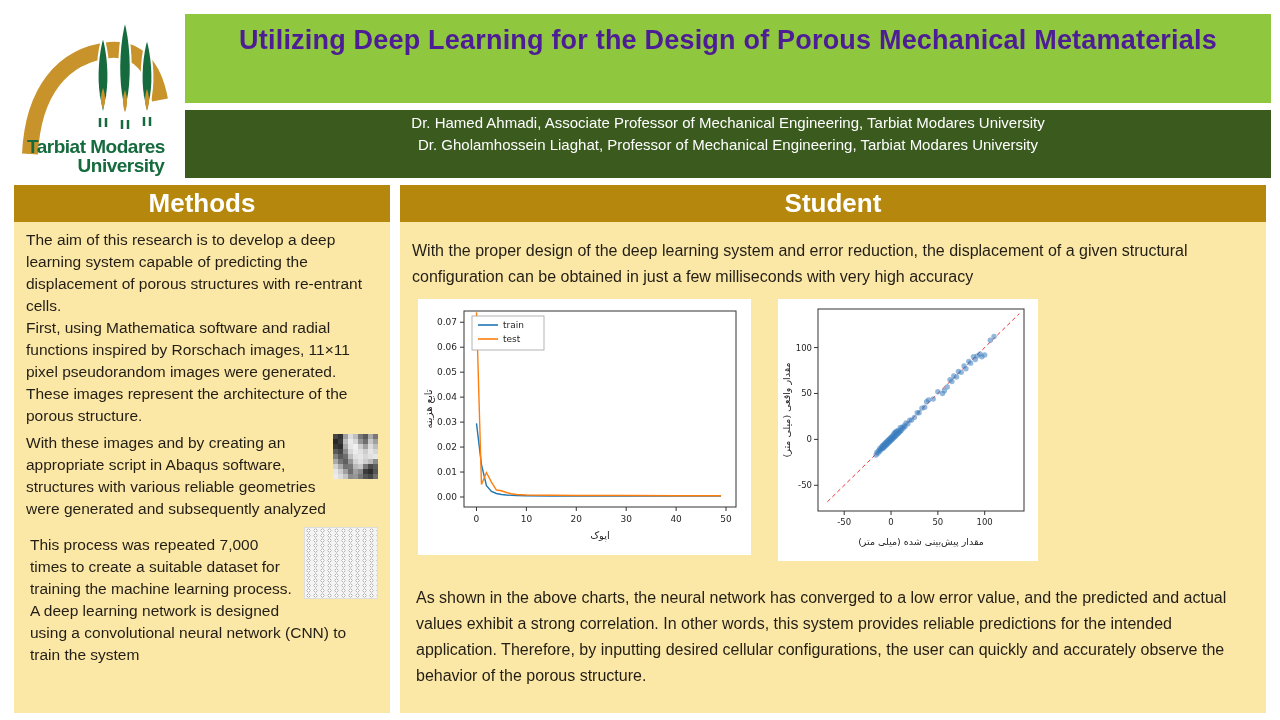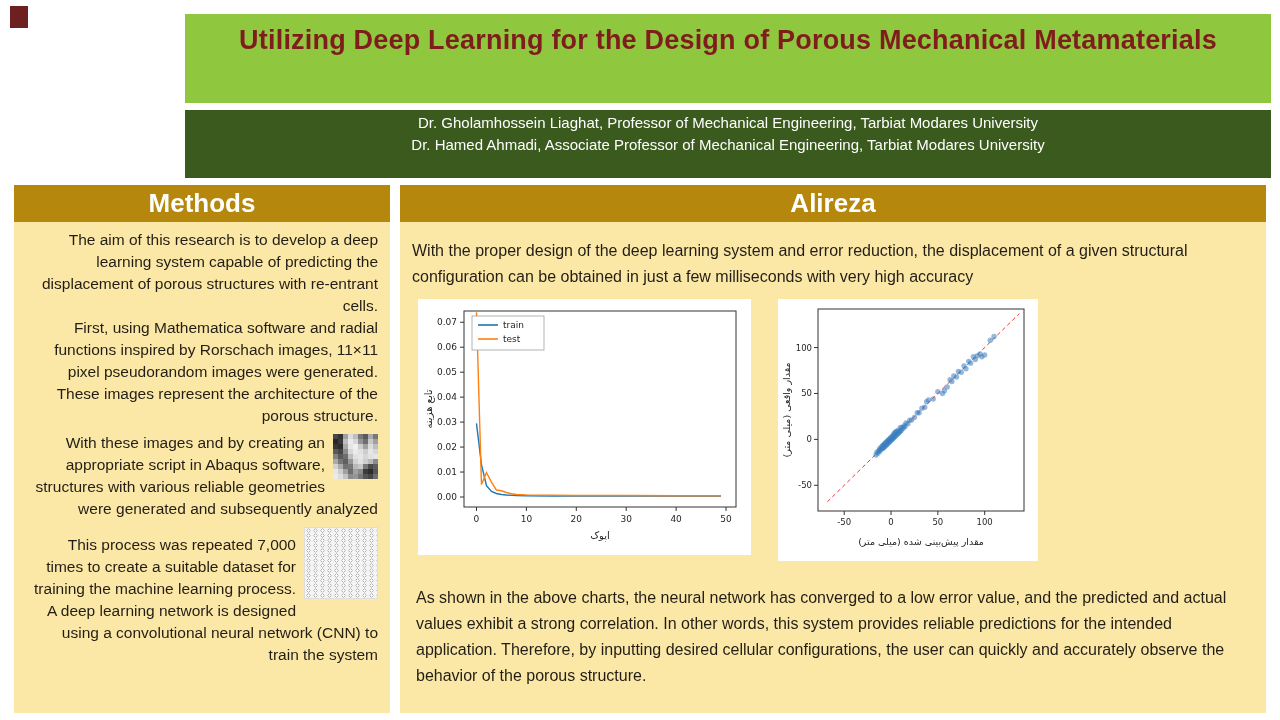--- a/index.html
+++ b/index.html
@@ -3,32 +3,32 @@
 <meta charset="utf-8">
 <style>
   html,body{margin:0;padding:0;background:#ffffff;}
   .poster{position:relative;width:1280px;height:720px;background:#ffffff;overflow:hidden;
           font-family:"Liberation Sans",sans-serif;}
   .corner-mark{position:absolute;left:10px;top:6px;width:18px;height:22px;background:#6e2020;}
   .logo-box{position:absolute;left:0;top:0;width:185px;height:180px;background:#ffffff;}
   .title-bar{position:absolute;left:185px;top:14px;width:1086px;height:89px;
              background:var(--light-green);display:block;}
   .title-bar h1{margin:0;padding-top:11px;text-align:center;font-size:27px;font-weight:bold;
-                color:#7f1d1d;letter-spacing:.2px;}
+                color:#4c1d95;letter-spacing:.2px;}
   .authors-bar{position:absolute;left:185px;top:110px;width:1086px;height:68px;
                background:var(--dark-green);color:#ffffff;text-align:center;
                font-size:15px;line-height:22px;padding-top:2px;box-sizing:border-box;}
   .panel{position:absolute;top:185px;border-radius:29px;}
   .methods-panel{left:14px;width:376px;height:528px;}
   .outcomes-panel{left:400px;width:866px;height:528px;}
   .panel-header{height:37px;background:var(--gold);color:#ffffff;font-size:26px;font-weight:bold;
                 text-align:center;line-height:36px;}
   .panel-body{background:var(--cream);height:491px;box-sizing:border-box;overflow:hidden;}
   .methods-body{padding:7px 12px 0 12px;font-size:15.5px;line-height:22px;color:#221e16;}
-  .methods-body p{margin:0 0 5px 0;white-space:pre-line;text-align:right;}
+  .methods-body p{margin:0 0 5px 0;white-space:pre-line;}
   .methods-body p.p3{margin-top:14px;padding-left:4px;}
   .pixel-img{float:right;width:45px;height:45px;margin:2px 0 2px 8px;display:grid;
              grid-template-columns:repeat(9,1fr);grid-template-rows:repeat(9,1fr);}
   .mesh-img{float:right;width:74px;height:72px;margin:2px 0 4px 8px;background-color:#f5f5f5;
             background-image:radial-gradient(circle,#ffffff 22%,#8f8f8f 38%,#f4f4f4 52%),
                              radial-gradient(circle,#ffffff 22%,#9a9a9a 38%,#f4f4f4 52%);
             background-size:7px 5px,7px 5px;background-position:0 0,3.5px 2.5px;
             border:1px solid #dedede;box-sizing:border-box;}
   .outcomes-body{padding:16px 16px 0 12px;font-size:16px;line-height:26px;color:#221e16;}
   .outcomes-body p{margin:0;}
@@ -39,28 +39,50 @@
   svg text{font-family:"DejaVu Sans","Liberation Sans",sans-serif;}
   .logo-text{font-family:"Liberation Sans",sans-serif;font-weight:bold;letter-spacing:-.5px;}
 </style>
 </head>
 <body>
 
 <div class="poster">
 
   <div class="corner-mark"></div>
 
+  <div class="logo-box">
+    <svg width="185" height="180" viewBox="0 0 185 180">
+      <path d="M30,154 C33,92 62,55 110,50 C138,48 154,67 160,100" fill="none" stroke="#c8932b" stroke-width="16"></path>
+      <g>
+        <path d="M103,36 C108,52 110,76 107,96 C105,106 104,110 103,118 C102,110 101,106 99,96 C96,76 98,52 103,36 Z" fill="#156b3d" stroke="#ffffff" stroke-width="2"></path>
+        <path d="M103,88 C105.5,95 106,102 103,109 C100,102 100.5,95 103,88 Z" fill="#c8932b"></path>
+        <path d="M100,118 L100,127 M106,118 L106,127" stroke="#156b3d" stroke-width="2.5" fill="none"></path>
+      </g>
+      <g>
+        <path d="M125,20 C130.5,40 132.5,70 129,94 C127,106 126,110 125,120 C124,110 123,106 121,94 C117.5,70 119.5,40 125,20 Z" fill="#156b3d" stroke="#ffffff" stroke-width="2"></path>
+        <path d="M125,90 C127.5,97 128,105 125,112 C122,105 122.5,97 125,90 Z" fill="#c8932b"></path>
+        <path d="M122,120 L122,129 M128,120 L128,129" stroke="#156b3d" stroke-width="2.5" fill="none"></path>
+      </g>
+      <g>
+        <path d="M147,38 C152,54 154,78 151,96 C149,106 148,110 147,117 C146,110 145,106 143,96 C140,78 142,54 147,38 Z" fill="#156b3d" stroke="#ffffff" stroke-width="2"></path>
+        <path d="M147,89 C149.5,96 150,103 147,110 C144,103 144.5,96 147,89 Z" fill="#c8932b"></path>
+        <path d="M144,117 L144,126 M150,117 L150,126" stroke="#156b3d" stroke-width="2.5" fill="none"></path>
+      </g>
+      <text class="logo-text" x="96" y="153" text-anchor="middle" font-size="19" fill="#156b3d">Tarbiat Modares</text>
+      <text class="logo-text" x="121" y="172" text-anchor="middle" font-size="19" fill="#156b3d">University</text>
+    </svg>
+  </div>
 
   <div class="title-bar">
     <h1>Utilizing Deep Learning for the Design of Porous Mechanical Metamaterials</h1>
   </div>
 
   <div class="authors-bar">
+    <div>Dr. Hamed Ahmadi, Associate Professor of Mechanical Engineering, Tarbiat Modares University</div>
     <div>Dr. Gholamhossein Liaghat, Professor of Mechanical Engineering, Tarbiat Modares University</div>
-    <div>Dr. Hamed Ahmadi, Associate Professor of Mechanical Engineering, Tarbiat Modares University</div>
   </div>
 
   <div class="panel methods-panel">
     <div class="panel-header">Methods</div>
     <div class="panel-body methods-body">
       <p>The aim of this research is to develop a deep learning system capable of predicting the displacement of porous structures with re-entrant cells.
 First, using Mathematica software and radial functions inspired by Rorschach images, 11×11 pixel pseudorandom images were generated. These images represent the architecture of the porous structure.</p>
       <div class="pixel-img" id="pixel-img">
           <div style="background: rgb(70, 70, 70);"></div>
           <div style="background: rgb(50, 50, 50);"></div>
@@ -144,21 +166,21 @@
           <div style="background: rgb(70, 70, 70);"></div>
           <div style="background: rgb(110, 110, 110);"></div>
         </div>
       <p>With these images and by creating an appropriate script in Abaqus software, structures with various reliable geometries were generated and subsequently analyzed</p>
       <div class="mesh-img"></div>
       <p class="p3">This process was repeated 7,000 times to create a suitable dataset for training the machine learning process. A deep learning network is designed using a convolutional neural network (CNN) to train the system</p>
     </div>
   </div>
 
   <div class="panel outcomes-panel">
-    <div class="panel-header">Alireza</div>
+    <div class="panel-header">Student</div>
     <div class="panel-body outcomes-body">
       <p class="intro">With the proper design of the deep learning system and error reduction, the displacement of a given structural configuration can be obtained in just a few milliseconds with very high accuracy</p>
       <div class="charts-row">
         <div class="chart-panel">
           <svg id="chart-line" width="333" height="248">
               <rect x="0" y="0" width="333" height="248" fill="#ffffff"></rect>
               <rect x="46" y="12" width="272" height="196" fill="none" stroke="#333333" stroke-width="1"></rect>
               <line x1="58.477064220183486" y1="208" x2="58.477064220183486" y2="212" stroke="#333333"></line>
               <text x="58.477064220183486" y="223" font-size="9" fill="#262626" text-anchor="middle">0</text>
               <line x1="108.38532110091744" y1="208" x2="108.38532110091744" y2="212" stroke="#333333"></line>

